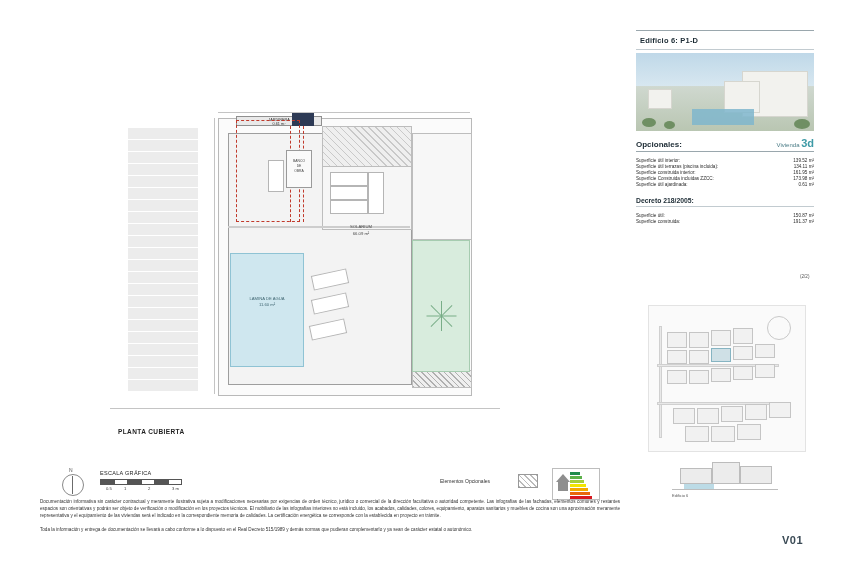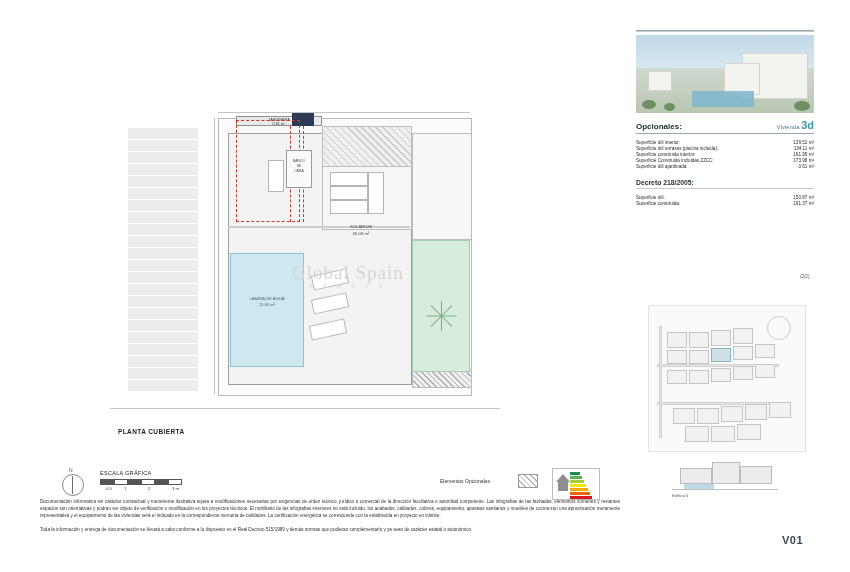--- a/index.html
+++ b/index.html
@@ -575,24 +575,20 @@
         <span style="transform:rotate(-45deg)"></span>
         <span style="transform:rotate(-90deg)"></span>
         <span style="transform:rotate(-135deg)"></span>
       </div>
     </div>
 
     <div class="dim-line" style="left:218px; top:112px; width:252px; height:0.5px;"></div>
     <div class="dim-line" style="left:214px; top:118px; width:0.5px; height:276px;"></div>
     <div class="dim-line" style="left:110px; top:408px; width:390px; height:0.5px;"></div>
 
-    <div class="watermark">
-      <span>Global Spain</span>
-      <small>R E A L T Y</small>
-    </div>
 
     <div class="planta-label">PLANTA CUBIERTA</div>
   </div>
 
   <div class="compass">
     <div class="n">N</div>
     <div class="circle"></div>
     <div class="needle"></div>
   </div>
 
@@ -631,20 +627,21 @@
     </div>
   </div>
 
   <div class="legal">
     <p>Documentación informativa sin carácter contractual y meramente ilustrativa sujeta a modificaciones necesarias por exigencias de orden técnico, jurídico o comercial de la dirección facultativa o autoridad competente. Las infografías de las fachadas, elementos comunes y restantes espacios son orientativas y podrán ser objeto de verificación o modificación en los proyectos técnicos. El mobiliario de las infografías interiores no está incluido, los acabados, calidades, colores, equipamiento, aparatos sanitarios y muebles de cocina son una aproximación meramente representativa y el equipamiento de las viviendas será el indicado en la correspondiente memoria de calidades. La certificación energética se corresponde con la establecida en proyecto en trámite.</p>
     <p>Toda la información y entrega de documentación se llevará a cabo conforme a lo dispuesto en el Real Decreto 515/1989 y demás normas que pudieran complementarlo y ya sean de carácter estatal o autonómico.</p>
   </div>
 
   <div class="right-panel">
     <div class="rule-top"></div>
+    <div class="edificio-title">Edificio 6: P1-D</div>
     <div class="rule-thin"></div>
 
     <div class="hero">
       <div class="bld" style="right:6px; bottom:14px; width:64px; height:44px;"></div>
       <div class="bld" style="right:54px; bottom:18px; width:34px; height:30px;"></div>
       <div class="bld" style="left:12px; bottom:22px; width:22px; height:18px;"></div>
       <div class="poolw"></div>
       <div class="shrub" style="left:6px; bottom:4px; width:14px; height:9px;"></div>
       <div class="shrub" style="left:28px; bottom:2px; width:11px; height:8px;"></div>
       <div class="shrub" style="right:4px; bottom:2px; width:16px; height:10px;"></div>

